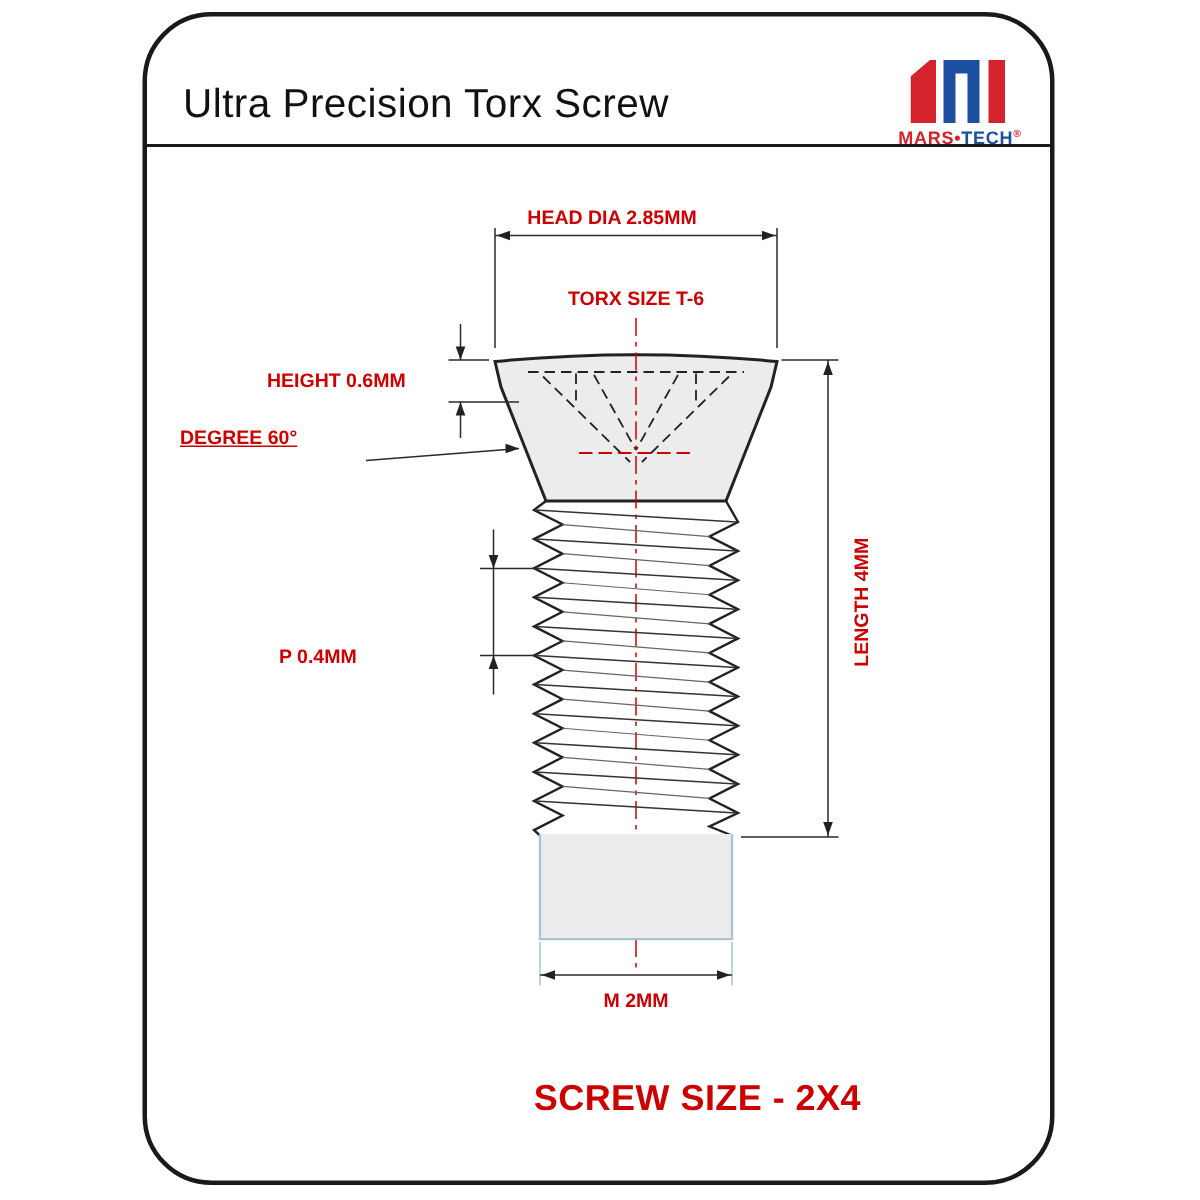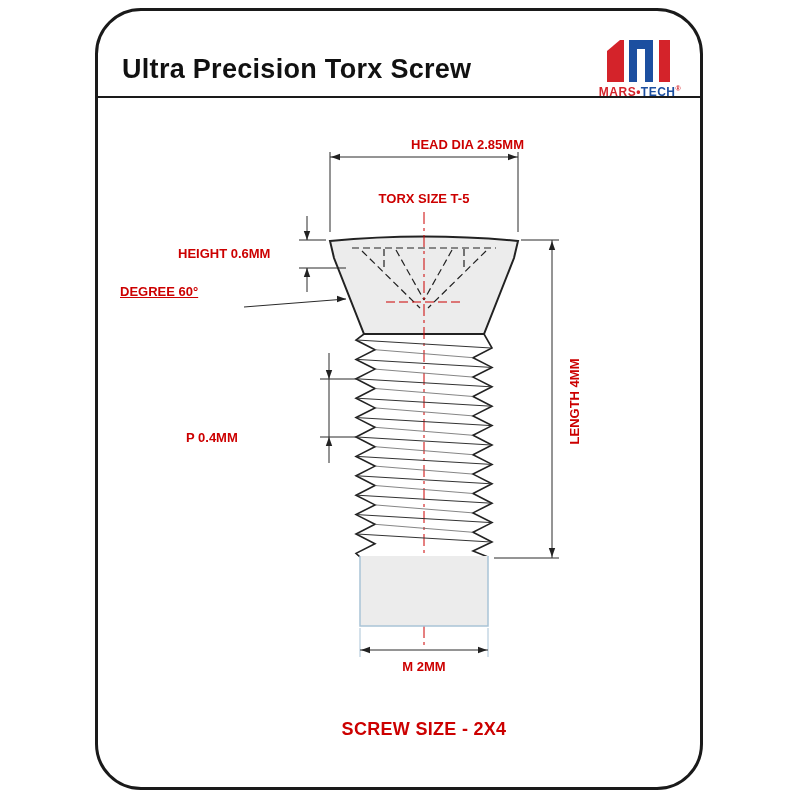--- a/index.html
+++ b/index.html
@@ -13,21 +13,21 @@
   body{
     width:800px;height:800px;position:relative;background:#ffffff;
     font-family:"Liberation Sans", sans-serif;overflow:hidden;
   }
   .frame{
     position:absolute;left:95px;top:8px;width:608px;height:782px;
     border:3px solid #1a1a1a;border-radius:46px;box-sizing:border-box;background:#ffffff;
   }
   .page-title{
     position:absolute;left:122px;top:54px;font-size:27px;color:#111;
-    font-weight:700;letter-spacing:0.3px;
+    font-weight:400;letter-spacing:0.3px;
   }
   .title-rule{
     position:absolute;left:97px;top:96px;width:604px;height:2px;background:#1a1a1a;
   }
   .logo{
     position:absolute;left:585px;top:38px;width:110px;text-align:center;
   }
   .logo svg{display:block;margin:0 auto;}
   .logo-wordmark{
     margin-top:3px;font-size:12px;font-weight:bold;letter-spacing:0.5px;white-space:nowrap;
@@ -35,21 +35,21 @@
   .logo-wordmark .red{color:var(--logo-red);margin-top:42px;}
   .logo-wordmark .blue{color:var(--logo-blue);text-align:center;}
   .logo-wordmark sup{font-size:7px;color:var(--logo-red);}
   .dim-label{
     position:absolute;color:var(--dimension-text);font-weight:bold;font-size:13px;
     white-space:nowrap;
   }
   .center{text-align:center;}
   .right{text-align:left;}
   .rot{transform:rotate(-90deg);transform-origin:center center;}
-  .screw-size{font-size:18px;letter-spacing:0.3px;}
+  .screw-size{font-size:24px;letter-spacing:0.3px;text-align:right;}
   svg.drawing{position:absolute;left:0;top:0;}
 </style>
 </head>
 <body>
 
 <div class="frame"></div>
 
 <div class="page-title">Ultra Precision Torx Screw</div>
 <div class="title-rule"></div>
 
@@ -144,20 +144,20 @@
       <polygon points="346,299 337,295.8 337,302.2" fill="#222222"></polygon>
       <polygon points="329,379 325.8,370 332.2,370" fill="#222222"></polygon>
       <polygon points="329,437 325.8,446 332.2,446" fill="#222222"></polygon>
       <polygon points="552,241 548.8,250 555.2,250" fill="#222222"></polygon>
       <polygon points="552,557 548.8,548 555.2,548" fill="#222222"></polygon>
       <polygon points="361,650 370,646.8 370,653.2" fill="#222222"></polygon>
       <polygon points="487,650 478,646.8 478,653.2" fill="#222222"></polygon>
     </g>
 </svg>
 
-<div class="dim-label center" style="left:324px;top:137px;width:200px;text-align:right;">HEAD DIA 2.85MM</div>
-<div class="dim-label center" style="left:324px;top:191px;width:200px;">TORX SIZE T-5</div>
+<div class="dim-label center" style="left:308px;top:137px;width:200px;">HEAD DIA 2.85MM</div>
+<div class="dim-label center" style="left:324px;top:191px;width:200px;">TORX SIZE T-6</div>
 <div class="dim-label right" style="left:178px;top:246px;width:120px;">HEIGHT 0.6MM</div>
 <div class="dim-label right" style="left:120px;top:284px;width:120px;text-decoration:underline;">DEGREE 60°</div>
 <div class="dim-label right" style="left:186px;top:430px;width:120px;">P 0.4MM</div>
 <div class="dim-label center rot" style="left:514px;top:394px;width:120px;">LENGTH 4MM</div>
 <div class="dim-label center" style="left:354px;top:659px;width:140px;">M 2MM</div>
 <div class="dim-label center screw-size" style="left:274px;top:719px;width:300px;">SCREW SIZE - 2X4</div>
 
 </body></html>

